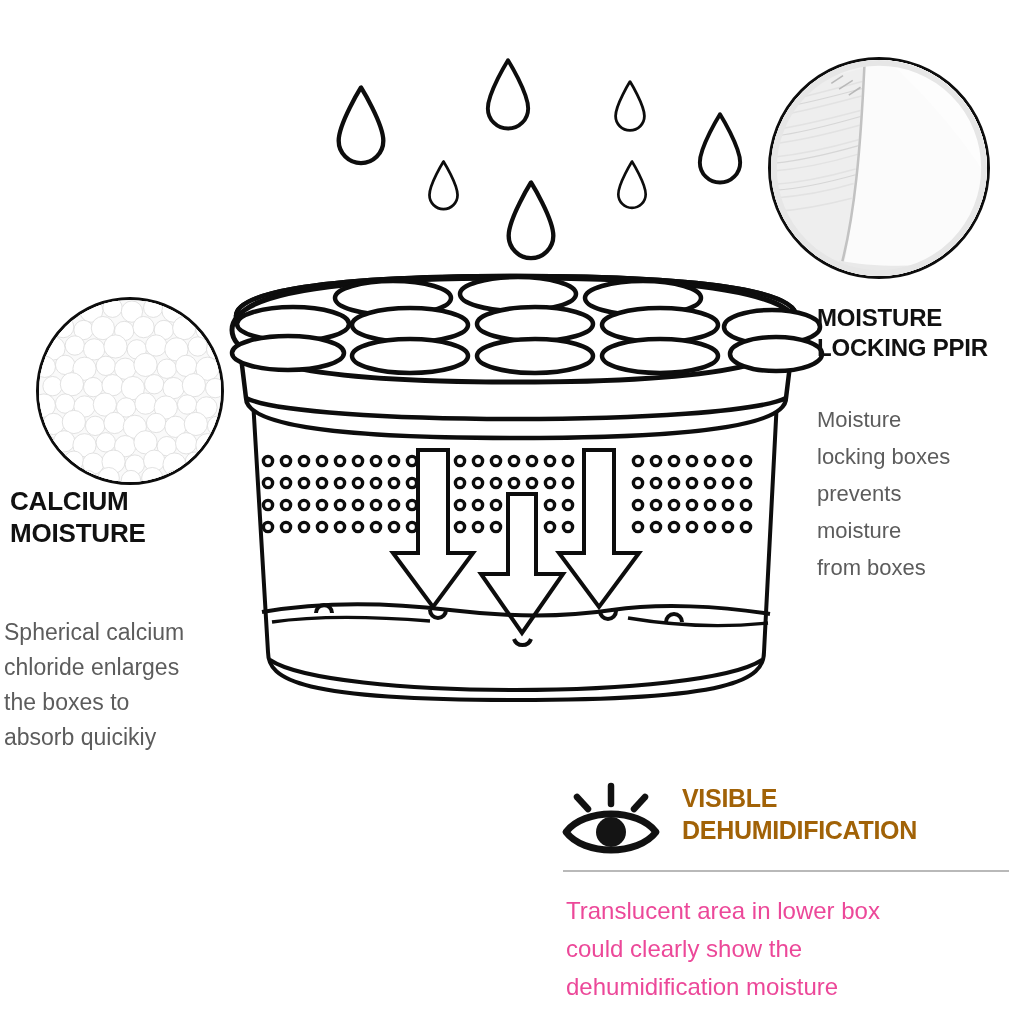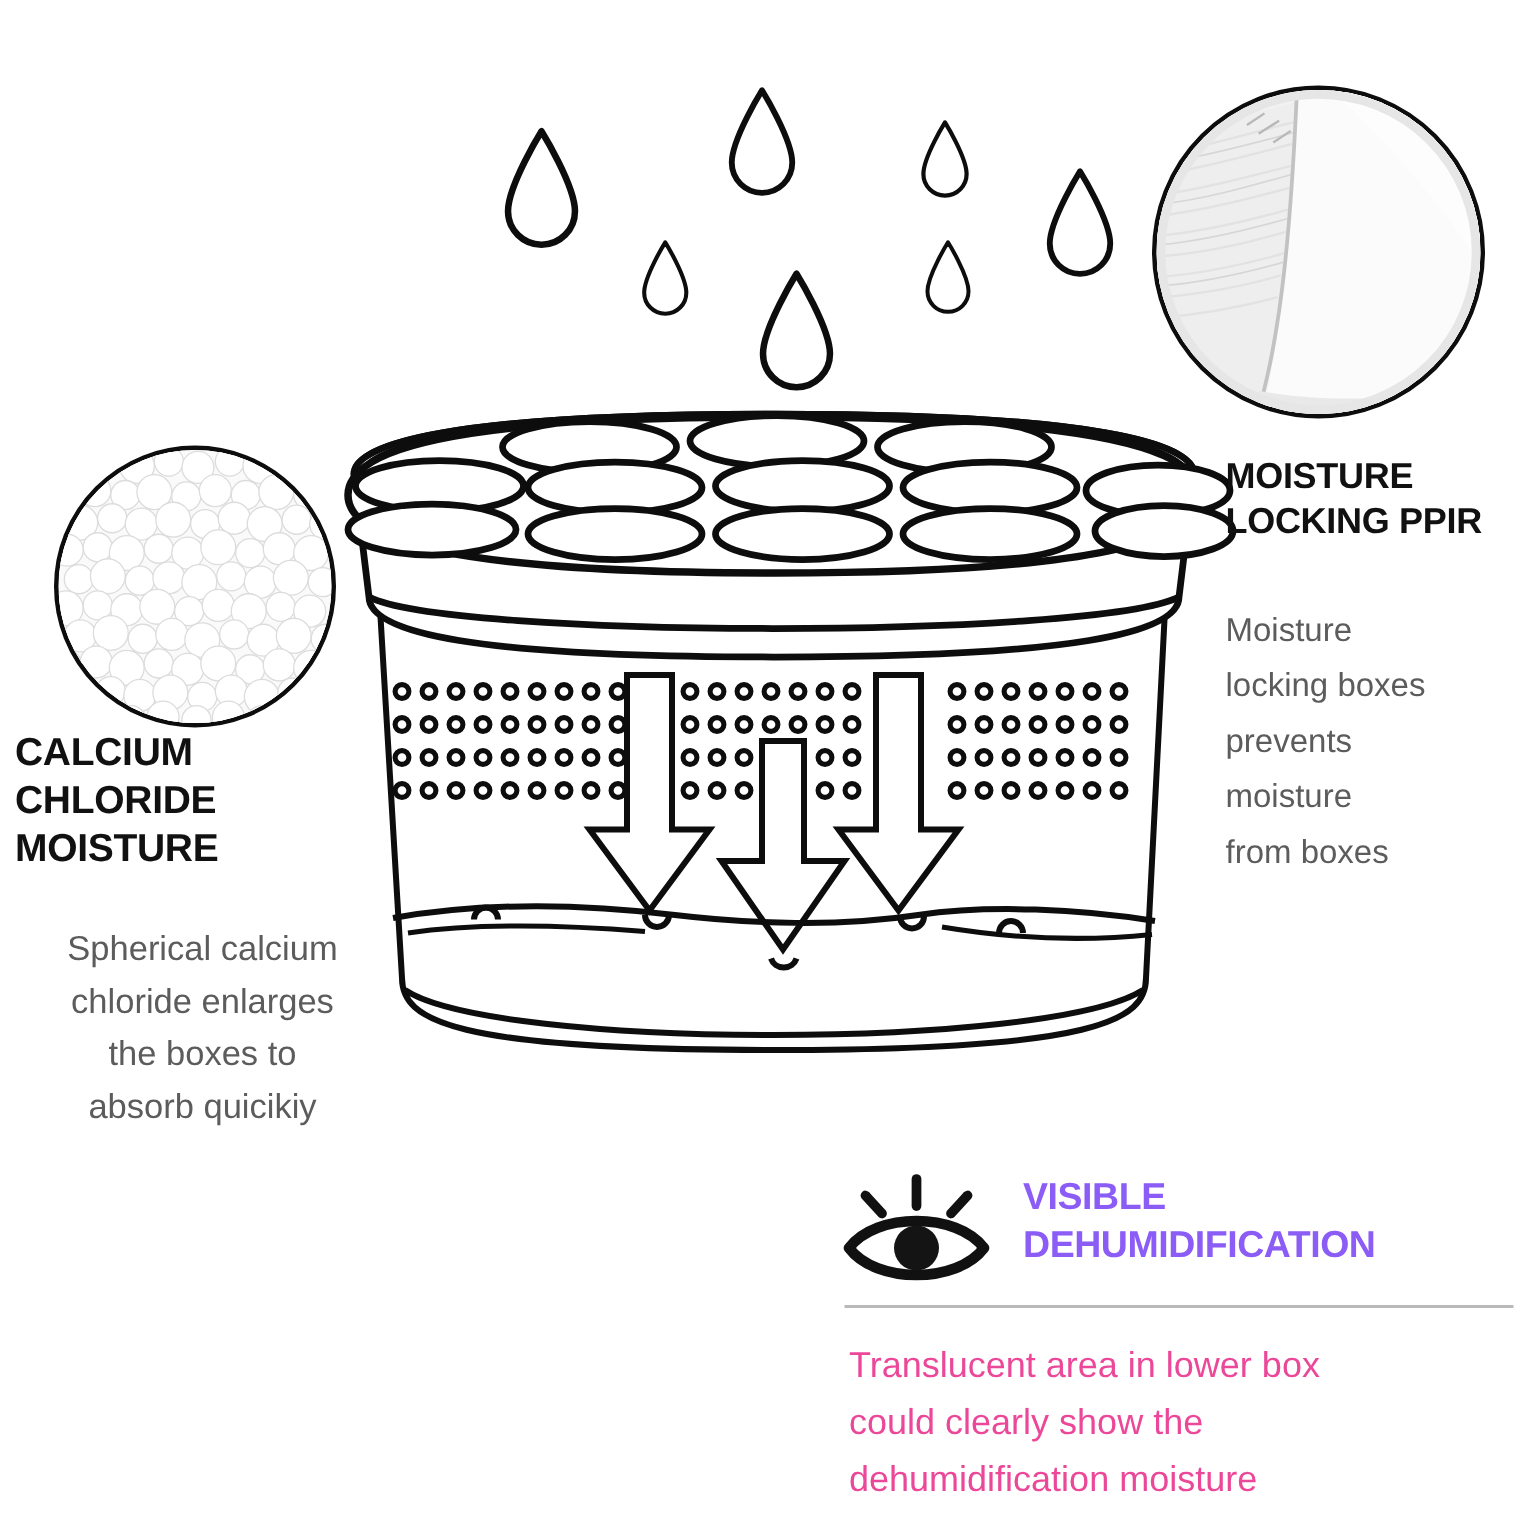--- a/index.html
+++ b/index.html
@@ -66,21 +66,21 @@
   
   #calcium-heading {
     left: 10px; top: 485px;
     width: 250px;
     text-align: left;
     font-size: 26px;
   }
   #calcium-body {
     left: 4px; top: 615px;
     width: 262px;
-    text-align: center;
+    text-align: left;
     font-size: 23px;
   }
 
   
   #moisture-heading {
     left: 817px; top: 303px;
     width: 215px;
     text-align: left;
     font-size: 24px;
   }
@@ -106,21 +106,21 @@
   #eye-icon-wrap {
     flex: 0 0 auto;
     width: 104px; height: 78px;
     margin-top: 2px;
   }
   #eye-icon-wrap svg { display: block; width: 100%; height: 100%; }
   #visible-heading {
     position: static;
     font-size: 25px;
     font-weight: bold;
-    color: #8b5cf6;
+    color: #a16207;
     line-height: 1.28;
     letter-spacing: -0.3px;
     padding-top: 4px;
   }
   #visible-divider {
     margin: 12px 0 0 3px;
     width: 446px; height: 2px;
     background: #b9b9b9;
   }
   #visible-body {
@@ -510,21 +510,20 @@
 
       <path d="M70 206 C110 214 170 214 222 200 L222 222 L68 222 Z" fill="#e9e9e9"></path>
       <path d="M0 182 L70 208 C60 216 36 220 0 214 Z" fill="#e3e3e3"></path>
 
       <circle cx="111" cy="111" r="108" fill="none" stroke="#e6e6e6" stroke-width="6"></circle>
     </svg>
   </div>
 
   <div class="heading" id="calcium-heading">
     <div>CALCIUM</div>
-    <div>CHLORIDE</div>
     <div>MOISTURE</div>
   </div>
   <div class="body-text" id="calcium-body">
     <div>Spherical calcium</div>
     <div>chloride enlarges</div>
     <div>the boxes to</div>
     <div>absorb quicikiy</div>
   </div>
 
   <div class="heading" id="moisture-heading">

